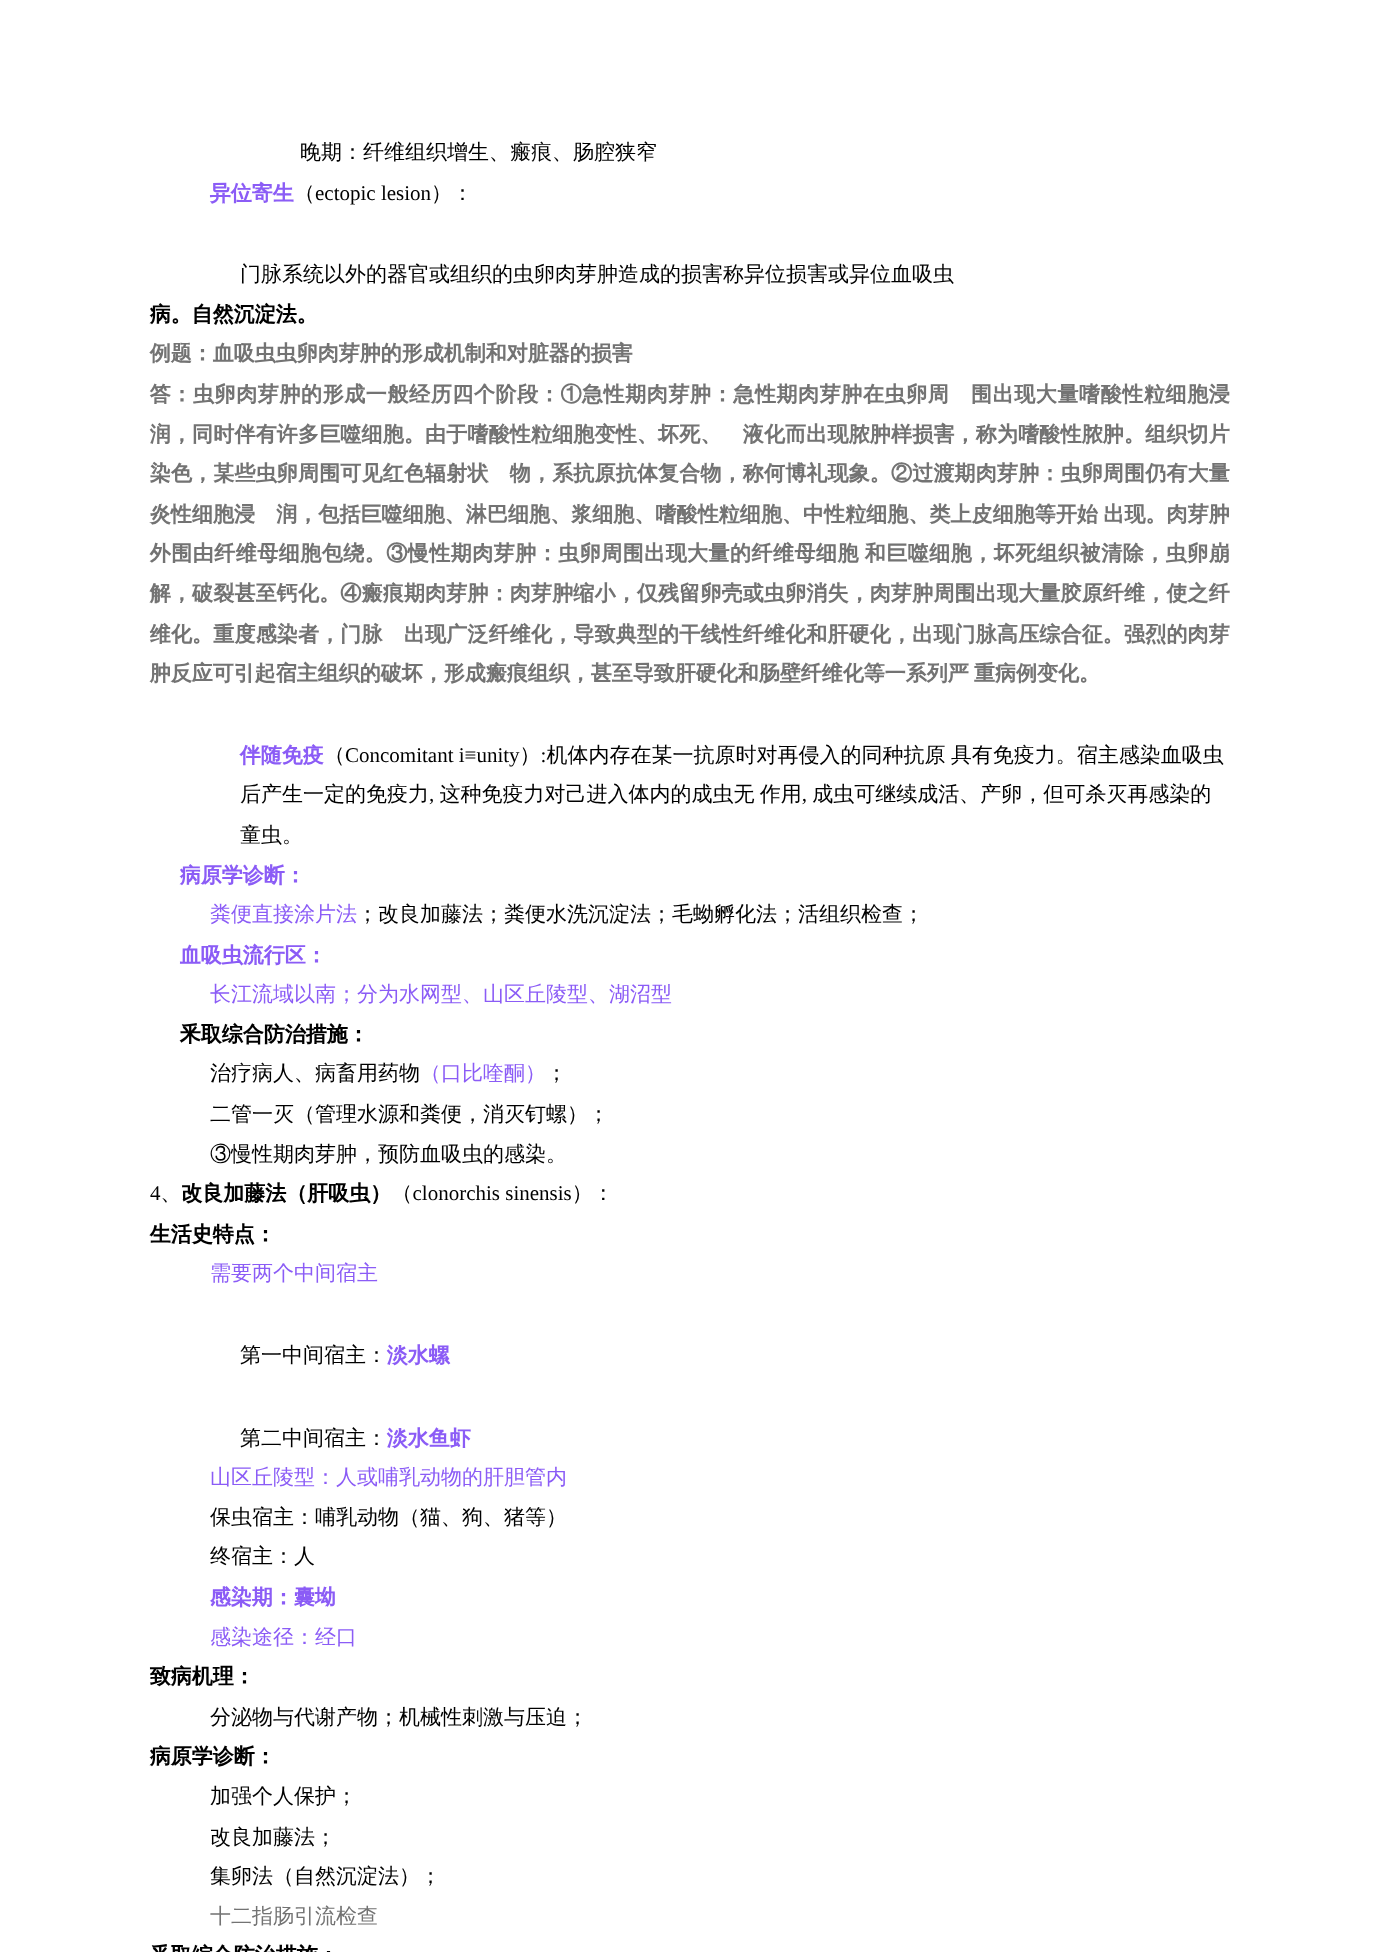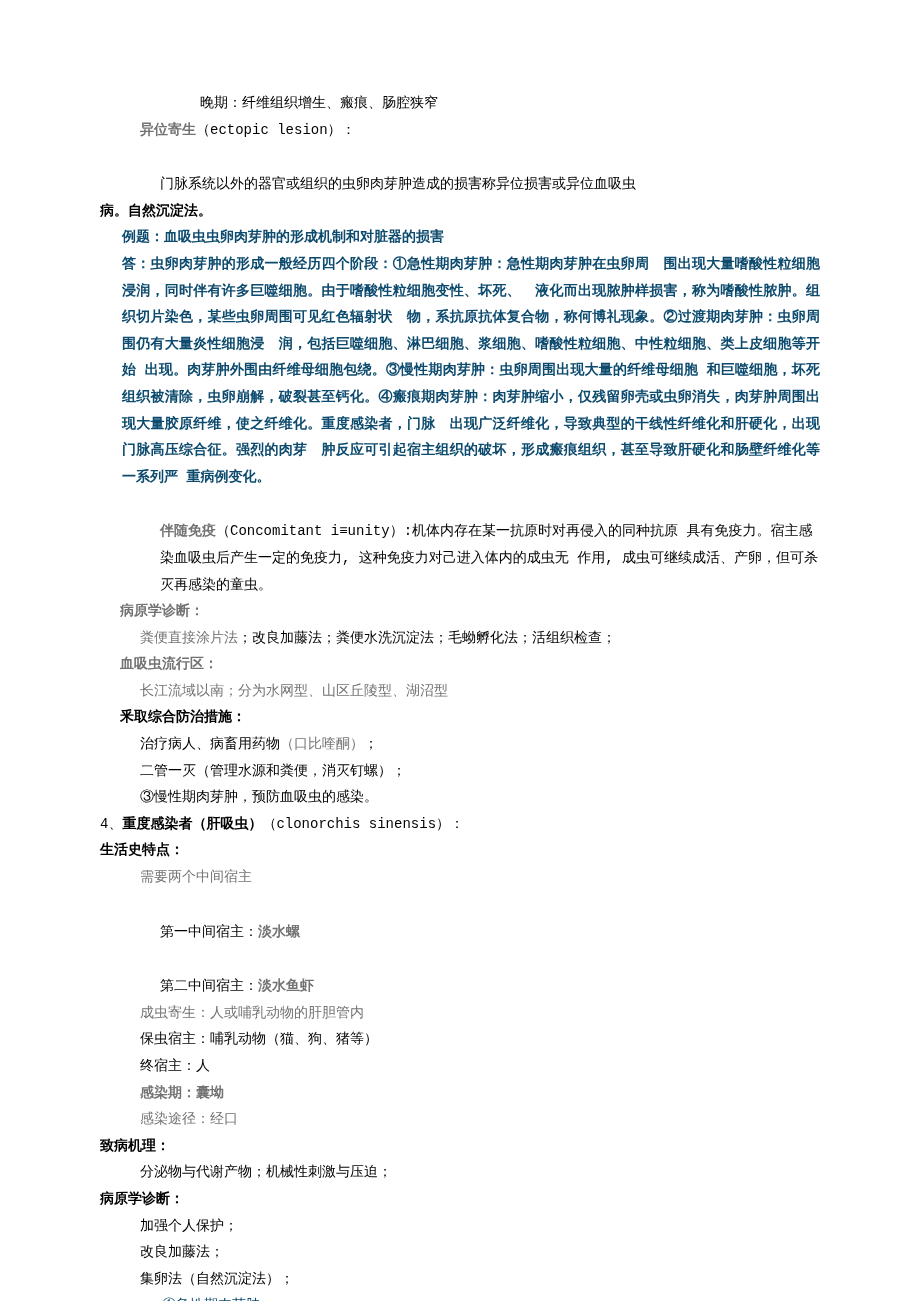--- a/index.html
+++ b/index.html
@@ -11,53 +11,53 @@
     margin: 0;
     padding: 90px 100px 60px 100px;
     width: 920px;
     box-sizing: border-box;
   }
   .indent-5 { padding-left: 100px; }
   .indent-3 { padding-left: 60px; margin-top: 28px; }
   .indent-2 { padding-left: 40px; }
   .indent-1 { padding-left: 20px; }
   .indent-0 { padding-left: 0px; }
-  .red { color: #737373; }
-  .blue { color: #0c4a6e; margin-left: 22px; }
+  .red { color: #8b5cf6; }
+  .blue { color: #737373; }
   .bold { font-weight: bold; }
-  p { margin: 0; font-family: Liberation Mono, monospace; }
+  p { margin: 0; }
 </style>
 </head>
 <body>
 
 <p class="indent-5">晚期：纤维组织增生、瘢痕、肠腔狭窄</p>
 <p class="indent-2"><span class="red bold">异位寄生</span><span>（ectopic lesion）：</span></p>
 <p class="indent-3">门脉系统以外的器官或组织的虫卵肉芽肿造成的损害称异位损害或异位血吸虫</p>
 <p class="indent-0 bold">病。自然沉淀法。</p>
 <p class="indent-0 blue bold">例题：血吸虫虫卵肉芽肿的形成机制和对脏器的损害</p>
 <p class="indent-0 blue bold" style="text-align:justify;">答：虫卵肉芽肿的形成一般经历四个阶段：①急性期肉芽肿：急性期肉芽肿在虫卵周　围出现大量嗜酸性粒细胞浸润，同时伴有许多巨噬细胞。由于嗜酸性粒细胞变性、坏死、　液化而出现脓肿样损害，称为嗜酸性脓肿。组织切片染色，某些虫卵周围可见红色辐射状　物，系抗原抗体复合物，称何博礼现象。②过渡期肉芽肿：虫卵周围仍有大量炎性细胞浸　润，包括巨噬细胞、淋巴细胞、浆细胞、嗜酸性粒细胞、中性粒细胞、类上皮细胞等开始 出现。肉芽肿外围由纤维母细胞包绕。③慢性期肉芽肿：虫卵周围出现大量的纤维母细胞 和巨噬细胞，坏死组织被清除，虫卵崩解，破裂甚至钙化。④瘢痕期肉芽肿：肉芽肿缩小，仅残留卵壳或虫卵消失，肉芽肿周围出现大量胶原纤维，使之纤维化。重度感染者，门脉　出现广泛纤维化，导致典型的干线性纤维化和肝硬化，出现门脉高压综合征。强烈的肉芽　肿反应可引起宿主组织的破坏，形成瘢痕组织，甚至导致肝硬化和肠壁纤维化等一系列严 重病例变化。</p>
 <p class="indent-3"><span class="red bold">伴随免疫</span><span>（Concomitant i≡unity）:机体内存在某一抗原时对再侵入的同种抗原 具有免疫力。宿主感染血吸虫后产生一定的免疫力, 这种免疫力对己进入体内的成虫无 作用, 成虫可继续成活、产卵，但可杀灭再感染的童虫。</span></p>
 <p class="indent-1 red bold">病原学诊断：</p>
 <p class="indent-2"><span class="red">粪便直接涂片法</span><span>；改良加藤法；粪便水洗沉淀法；毛蚴孵化法；活组织检查；</span></p>
 <p class="indent-1 red bold">血吸虫流行区：</p>
 <p class="indent-2 red">长江流域以南；分为水网型、山区丘陵型、湖沼型</p>
 <p class="indent-1 bold">釆取综合防治措施：</p>
 <p class="indent-2"><span>治疗病人、病畜用药物</span><span class="red">（口比喹酮）</span><span>；</span></p>
 <p class="indent-2">二管一灭（管理水源和粪便，消灭钉螺）；</p>
 <p class="indent-2">③慢性期肉芽肿，预防血吸虫的感染。</p>
-<p class="indent-0"><span>4、</span><span class="bold">重度感染者（肝吸虫）</span><span>（clonorchis sinensis）：</span></p>
+<p class="indent-0"><span>4、</span><span class="bold">改良加藤法（肝吸虫）</span><span>（clonorchis sinensis）：</span></p>
 <p class="indent-0 bold">生活史特点：</p>
 <p class="indent-2 red">需要两个中间宿主</p>
 <p class="indent-3"><span>第一中间宿主：</span><span class="red bold">淡水螺</span></p>
 <p class="indent-3"><span>第二中间宿主：</span><span class="red bold">淡水鱼虾</span></p>
-<p class="indent-2 red">成虫寄生：人或哺乳动物的肝胆管内</p>
+<p class="indent-2 red">山区丘陵型：人或哺乳动物的肝胆管内</p>
 <p class="indent-2">保虫宿主：哺乳动物（猫、狗、猪等）</p>
 <p class="indent-2">终宿主：人</p>
 <p class="indent-2 red bold">感染期：囊坳</p>
 <p class="indent-2 red">感染途径：经口</p>
 <p class="indent-0 bold">致病机理：</p>
 <p class="indent-2">分泌物与代谢产物；机械性刺激与压迫；</p>
 <p class="indent-0 bold">病原学诊断：</p>
 <p class="indent-2">加强个人保护；</p>
 <p class="indent-2">改良加藤法；</p>
 <p class="indent-2">集卵法（自然沉淀法）；</p>
-<p class="indent-2 blue">①急性期肉芽肿</p>
+<p class="indent-2 blue">十二指肠引流检查</p>
 <p class="indent-0 bold">釆取综合防治措施：</p>
 
 </body></html>

